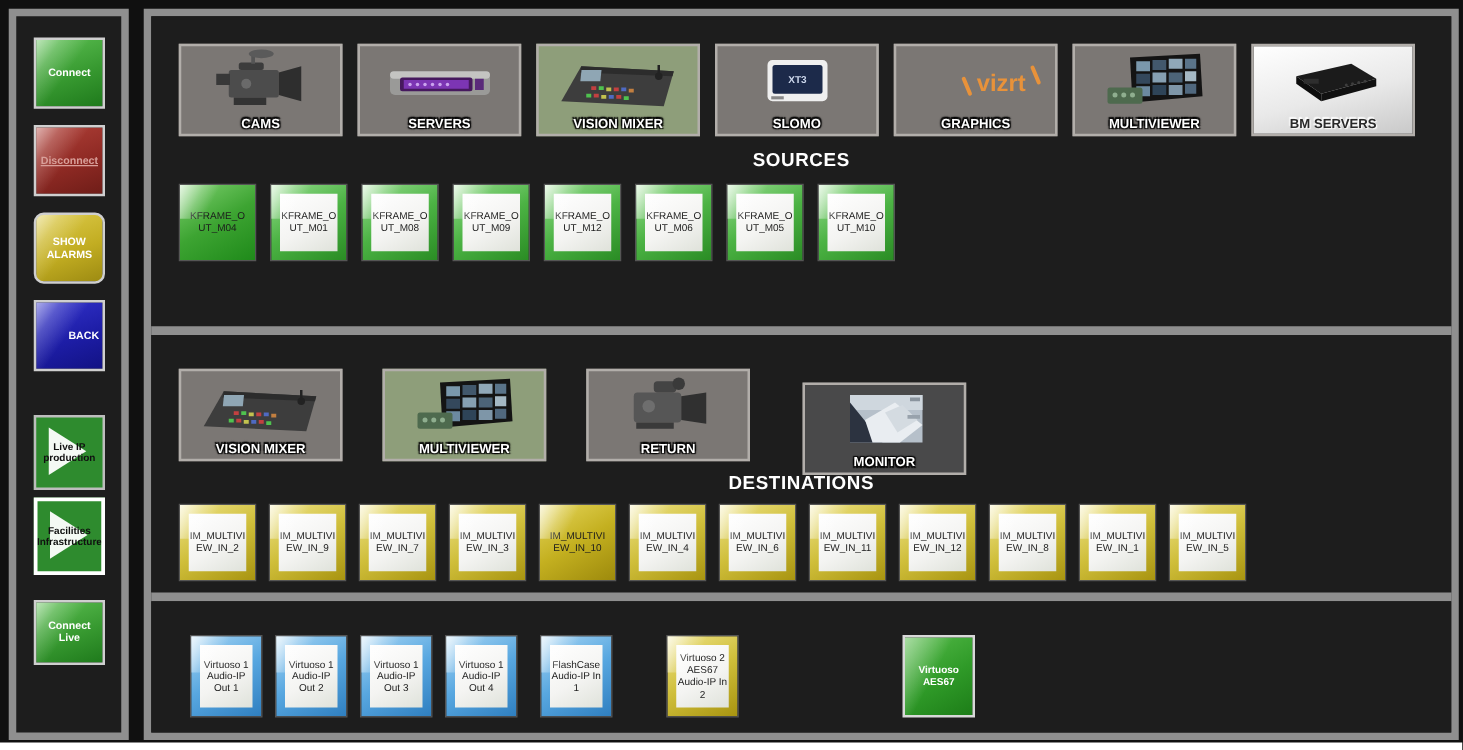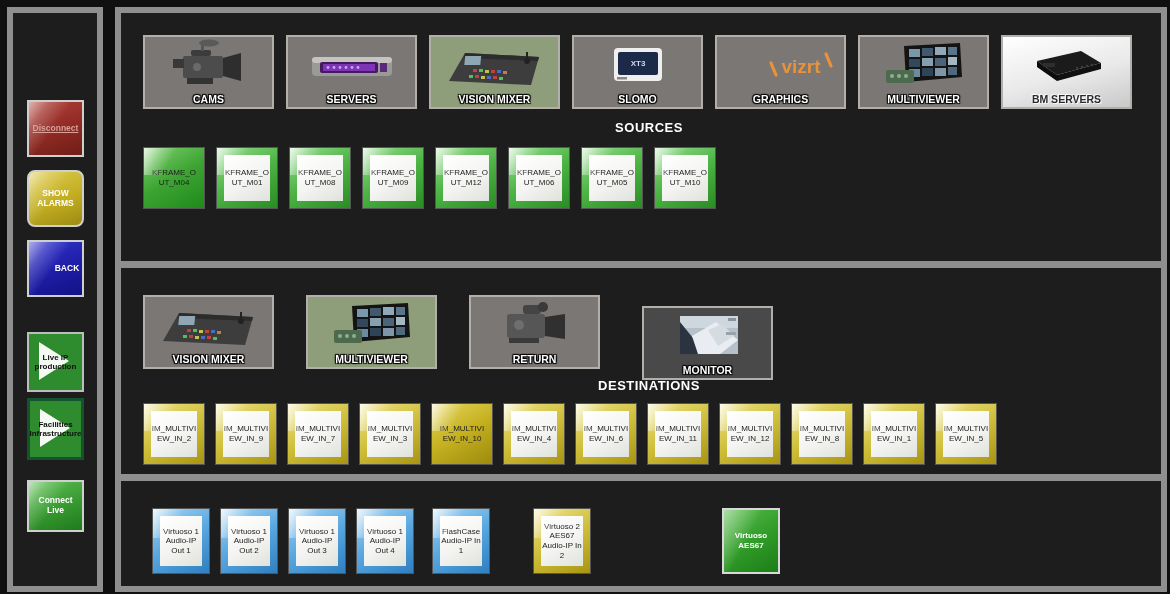--- a/index.html
+++ b/index.html
@@ -21,21 +21,21 @@
   .side-btn { position:absolute; left:14px; width:57px; height:57px; border:2px solid #cfcfcf;
               display:flex; align-items:center; justify-content:center; text-align:center;
               font-weight:bold; font-size:8.5px; color:#fff; cursor:pointer; overflow:hidden; line-height:1.15; }
   .gloss::before { content:""; position:absolute; inset:0;
      background:linear-gradient(125deg, rgba(255,255,255,.6) 0%, rgba(255,255,255,.22) 22%, rgba(255,255,255,0) 48%); pointer-events:none; }
   .g-green  { background:linear-gradient(160deg,#5cbf52 0%,#379930 55%,#1f7a1c 100%); }
   .g-red    { background:linear-gradient(160deg,#b04038 0%,#8f2a24 55%,#6f1d18 100%); color:#d9a09a; }
   .g-yellow { background:linear-gradient(160deg,#ddcb4a 0%,#c2ad22 55%,#9d8b12 100%); }
   .g-blue   { background:linear-gradient(160deg,#3333cc 0%,#1d1da6 55%,#121284 100%); }
   .flat-green { background:#2e8b2e; border-color:#bdbdbd; }
-  .purple-border { border:3px solid #14532d; }
+  .purple-border { border:3px solid #ffffff; }
   .play-tri { position:absolute; left:10px; top:8px; width:0; height:0;
      border-top:19px solid transparent; border-bottom:19px solid transparent; border-left:30px solid #ffffff; opacity:.95; }
   .play-label { position:relative; z-index:2; color:#101010; font-size:8px; font-weight:bold; }
 
   
   .tile { position:absolute; width:131px; height:74px; border:2px solid #b2aeaa; background:#7b7774;
           display:flex; align-items:flex-start; justify-content:center; cursor:pointer; }
   .tile.selected { background:#8e9e7a; }
   .tile.light { background:linear-gradient(165deg,#ffffff 0%,#e9e9e9 55%,#c9c9c9 100%); }
   .tile.dark { background:#49494a; }
@@ -59,28 +59,31 @@
   .k-yellow.selected { background:linear-gradient(150deg,#e5d65c 0%,#c4b020 50%,#9d8a0c 100%); }
   .k-blue   { background:linear-gradient(150deg,#a8d6f4 0%,#58a7e0 50%,#2f7fc0 100%); }
   .audio-key { width:58px; height:66px; }
   .audio-key .face { word-break:normal; }
   .connect-key { width:58px; height:66px; border:2px solid #d8d8d8; display:flex; align-items:center; justify-content:center;
      text-align:center; color:#fff; font-weight:bold; font-size:8px; line-height:1.2;
      background:linear-gradient(150deg,#55bb49 0%,#2f9a28 55%,#1d7d18 100%); overflow:hidden; position:absolute; cursor:pointer; }
   .connect-key::before { content:""; position:absolute; inset:0;
      background:linear-gradient(118deg, rgba(255,255,255,.5) 0%, rgba(255,255,255,0) 45%); }
 
-  .heading { position:absolute; left:0; width:100%; text-align:center; color:#ffffff; font-weight:bold; font-size:13px; letter-spacing:.5px;margin-left:8px; }
+  .heading { position:absolute; left:0; width:100%; text-align:center; color:#ffffff; font-weight:bold; font-size:15px; letter-spacing:.5px; }
 </style>
 </head>
 <body>
 
 <div class="stage">
 
   <div class="panel sidebar">
+    <div class="side-btn gloss g-green" style="top:17px;">
+      <span style="position:relative;z-index:2;">Connect</span>
+    </div>
     <div class="side-btn gloss g-red" style="top:87px;text-decoration:underline;">
       <span style="position:relative;z-index:2;">Disconnect</span>
     </div>
     <div class="side-btn gloss g-yellow" style="top:157px;border-radius:8px;">
       <span style="position:relative;z-index:2;">SHOW ALARMS</span>
     </div>
     <div class="side-btn gloss g-blue" style="top:227px;">
       <span style="position:relative;z-index:2;padding-left:23px;">BACK</span>
     </div>
     <div class="side-btn flat-green" style="top:319px;height:60px;">

